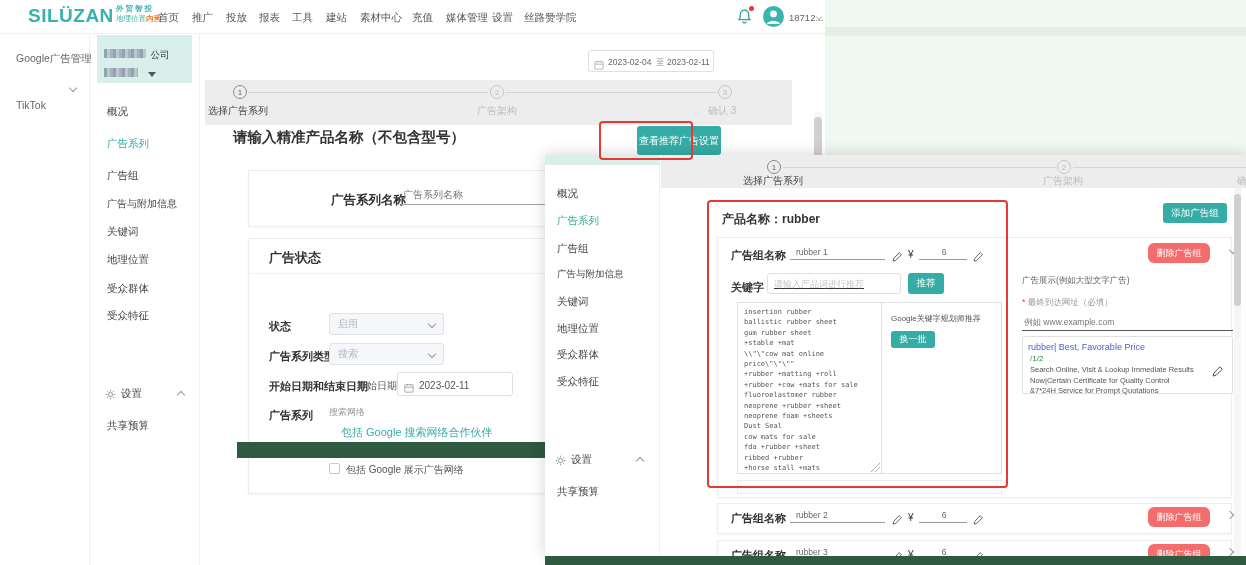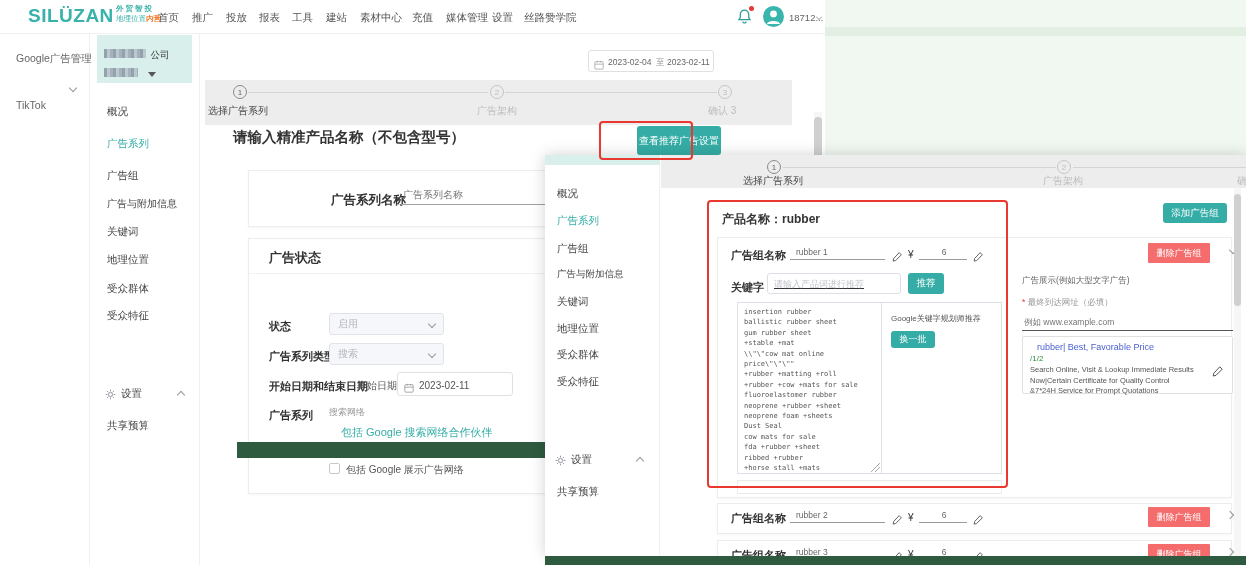--- a/index.html
+++ b/index.html
@@ -30,21 +30,21 @@
   .side-item.active{color:#35ada6;}
   
   .step-band{background:#ededed;}
   .step-circle{width:14px;height:14px;border-radius:50%;border:1px solid #8a8a8a;color:#666;font-size:8px;text-align:center;line-height:13px;background:transparent;}
   .step-circle.dim{border-color:#c6c6c6;color:#bdbdbd;}
   .step-line{height:1px;background:#d4d4d4;}
   .step-label{font-size:10px;color:#444;}
   .step-label.dim{color:#bdbdbd;}
   
   .btn-teal{background:#35ada6;color:#fff;border:none;border-radius:3px;font-size:10px;text-align:center;cursor:pointer;padding:0;}
-  .btn-red{background:#f56c6c;color:#fff;border:none;border-radius:1px;font-size:9px;text-align:center;cursor:pointer;padding:0;}
+  .btn-red{background:#f56c6c;color:#fff;border:none;border-radius:6px;font-size:9px;text-align:center;cursor:pointer;padding:0;}
   .red-box{border:2px solid #e8382f;border-radius:4px;pointer-events:none;z-index:9;}
   .card{background:#fff;border:1px solid #ededed;box-shadow:0 1px 3px rgba(0,0,0,.04);}
   .sel{background:#f5f7fa;border:1px solid #e0e3e8;border-radius:3px;font-size:10px;color:#b0b5bd;line-height:20px;padding-left:8px;}
   .inp{border:1px solid #dcdfe6;border-radius:3px;font-size:9px;color:#333;padding:0 6px;outline:none;}
   .inp::placeholder{color:#c0c4cc;}
   .uline{border-bottom:1px solid #9a9a9a;font-size:8.5px;color:#666;padding:0 4px 2px 6px;}
   .lbl-b{font-weight:bold;color:#333;}
   .chev{display:inline-block;width:6px;height:6px;border-right:1px solid #999;border-bottom:1px solid #999;}
   .chev.down{transform:rotate(45deg);}
   .chev.up{transform:rotate(-135deg);}
@@ -333,21 +333,21 @@
       <div class="abs resize-grip" style="right:1px;bottom:1px;"></div>
     </div>
     <div class="abs" style="left:192px;top:325px;width:265px;height:14px;border:1px solid #ebebeb;background:#fff;"></div>
 
     <div class="abs red-box" style="left:162px;top:45px;width:301px;height:288px;"></div>
 
     <span class="abs txt" style="left:477px;top:120px;font-size:8.5px;color:#666;">广告展示(例如大型文字广告)</span>
     <span class="abs txt" style="left:477px;top:142px;font-size:8.5px;color:#999;"><b style="color:#e8382f;font-weight:normal;">*</b> <span>最终到达网址（必填）</span></span>
     <input class="abs" style="left: 477px; top: 158px; width: 211px; height: 18px; border-top: none; border-right: none; border-left: none; border-image: initial; border-bottom: 1px solid rgb(85, 85, 85); outline: none; font-size: 8.5px; color: rgb(51, 51, 51); background: transparent;" placeholder="例如 www.example.com">
     <div class="abs" style="left:477px;top:181px;width:211px;height:58px;border:1px solid #e0e0e0;border-radius:2px;background:#fff;">
-      <div class="ad-title txt" style="margin:5px 0 0 14px;">rubber| Best, Favorable Price</div>
+      <div class="ad-title txt" style="margin:5px 0 0 5px;">rubber| Best, Favorable Price</div>
       <div class="ad-url txt" style="margin:2px 0 0 7px;">/1/2</div>
       <div class="ad-desc" style="margin:2px 12px 0 7px;width:165px;">Search Online, Visit &amp; Lookup Immediate Results Now|Certain Certificate for Quality Control &amp;7*24H Service for Prompt Quotations</div>
       <span class="abs" style="right:8px;top:26px;">
         <svg width="12" height="12" viewBox="0 0 12 12">
             <path d="M7.8 1.8l2.4 2.4L4 10.4l-2.8.6.6-2.8z" fill="none" stroke="#555"></path>
           </svg>
       </span>
     </div>
 
     <div class="abs card" style="left:172px;top:348px;width:515px;height:31px;"></div>

